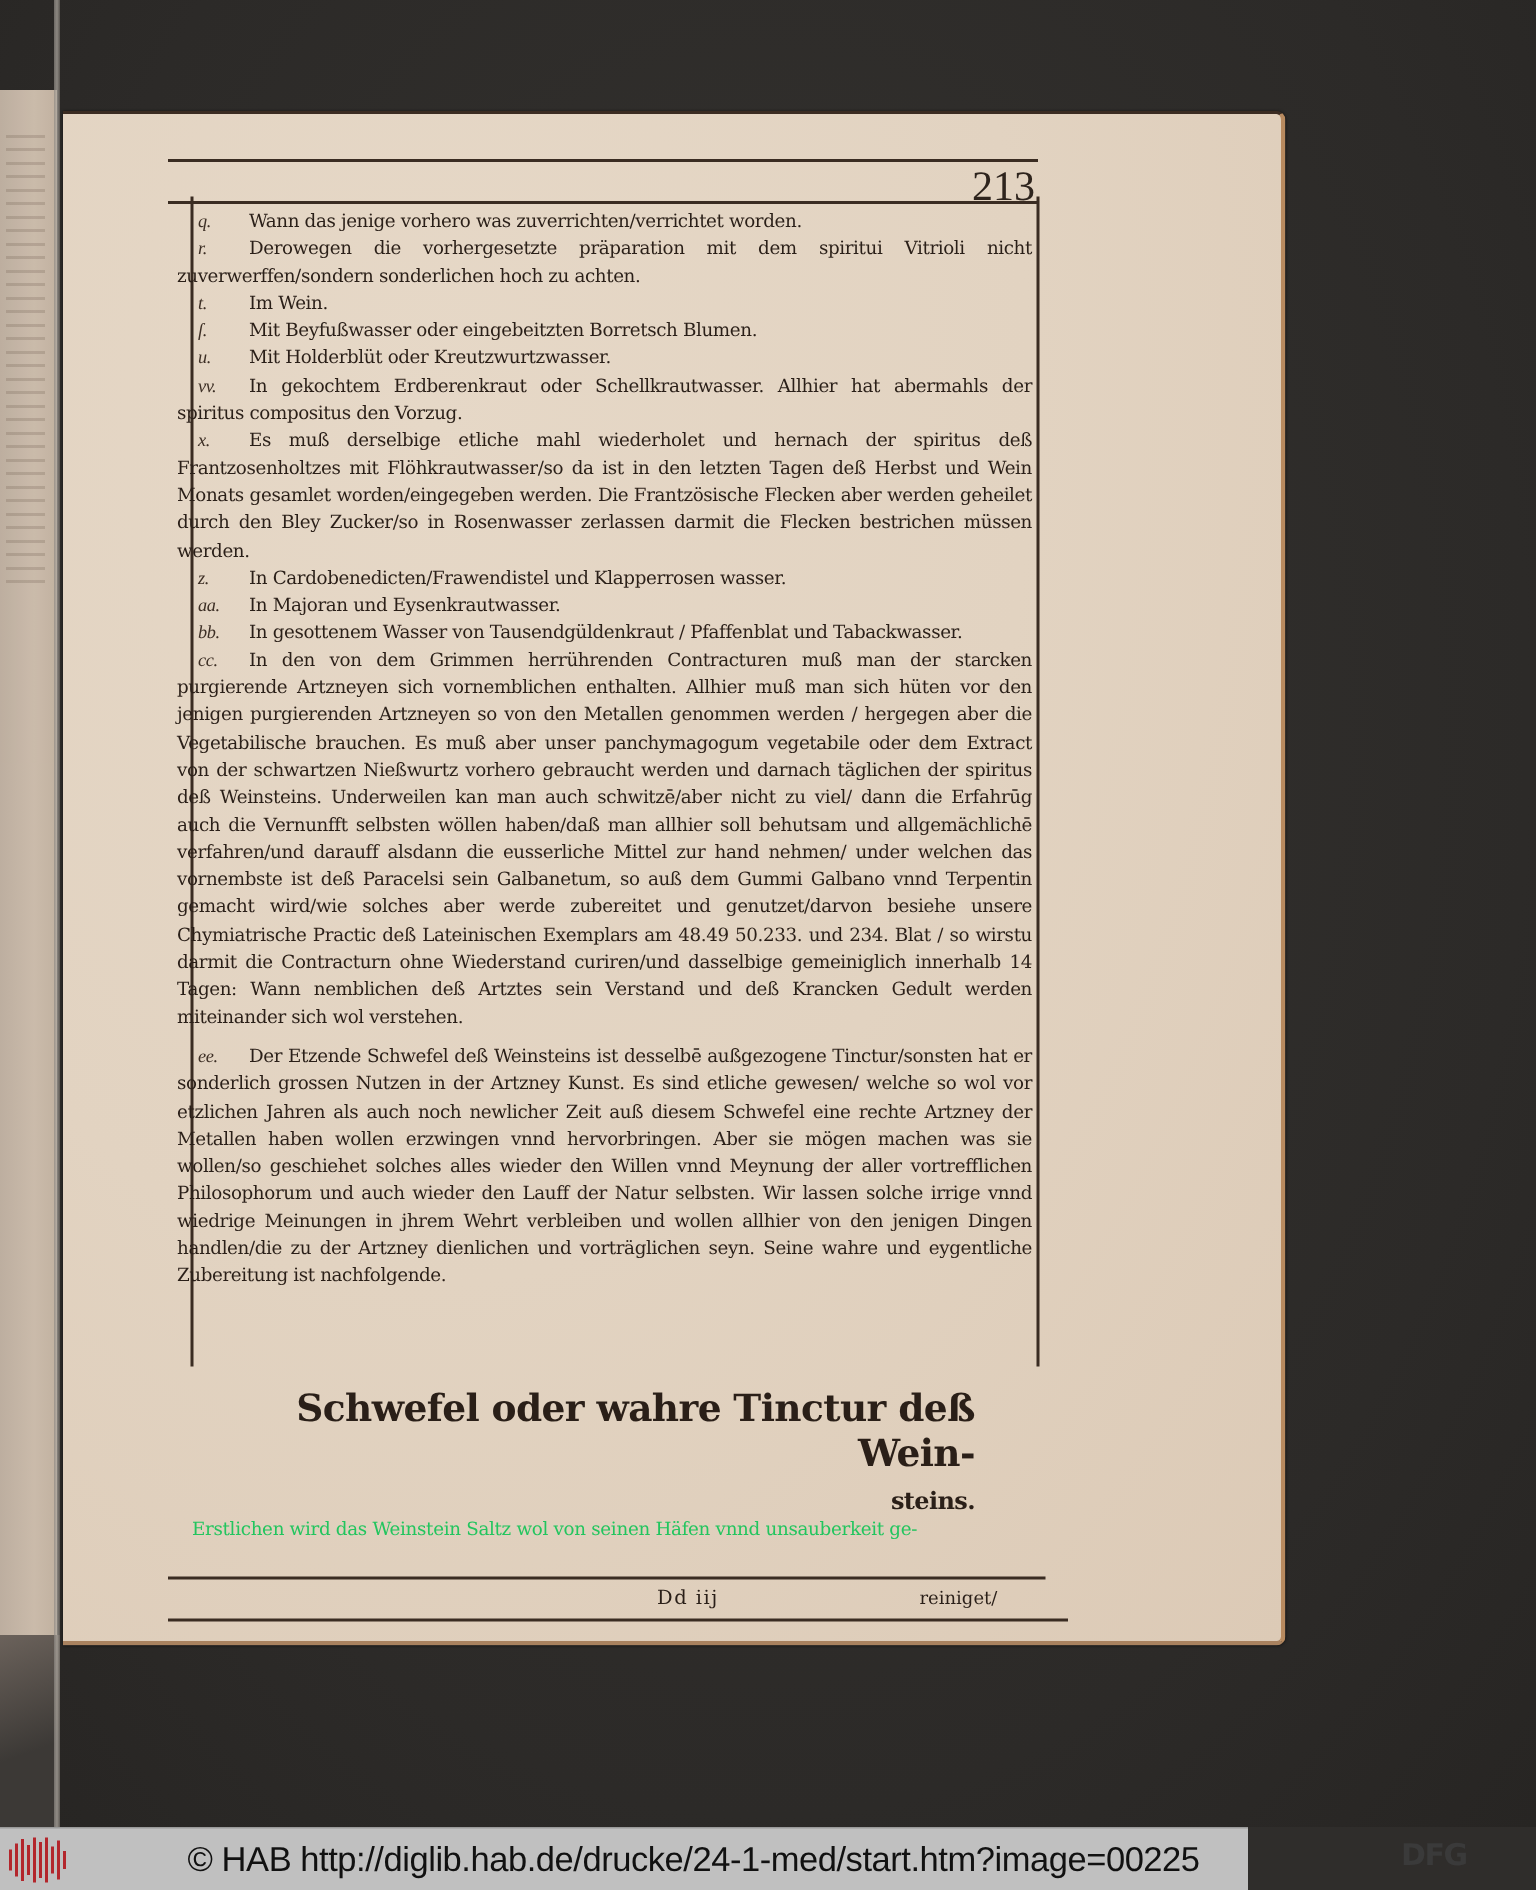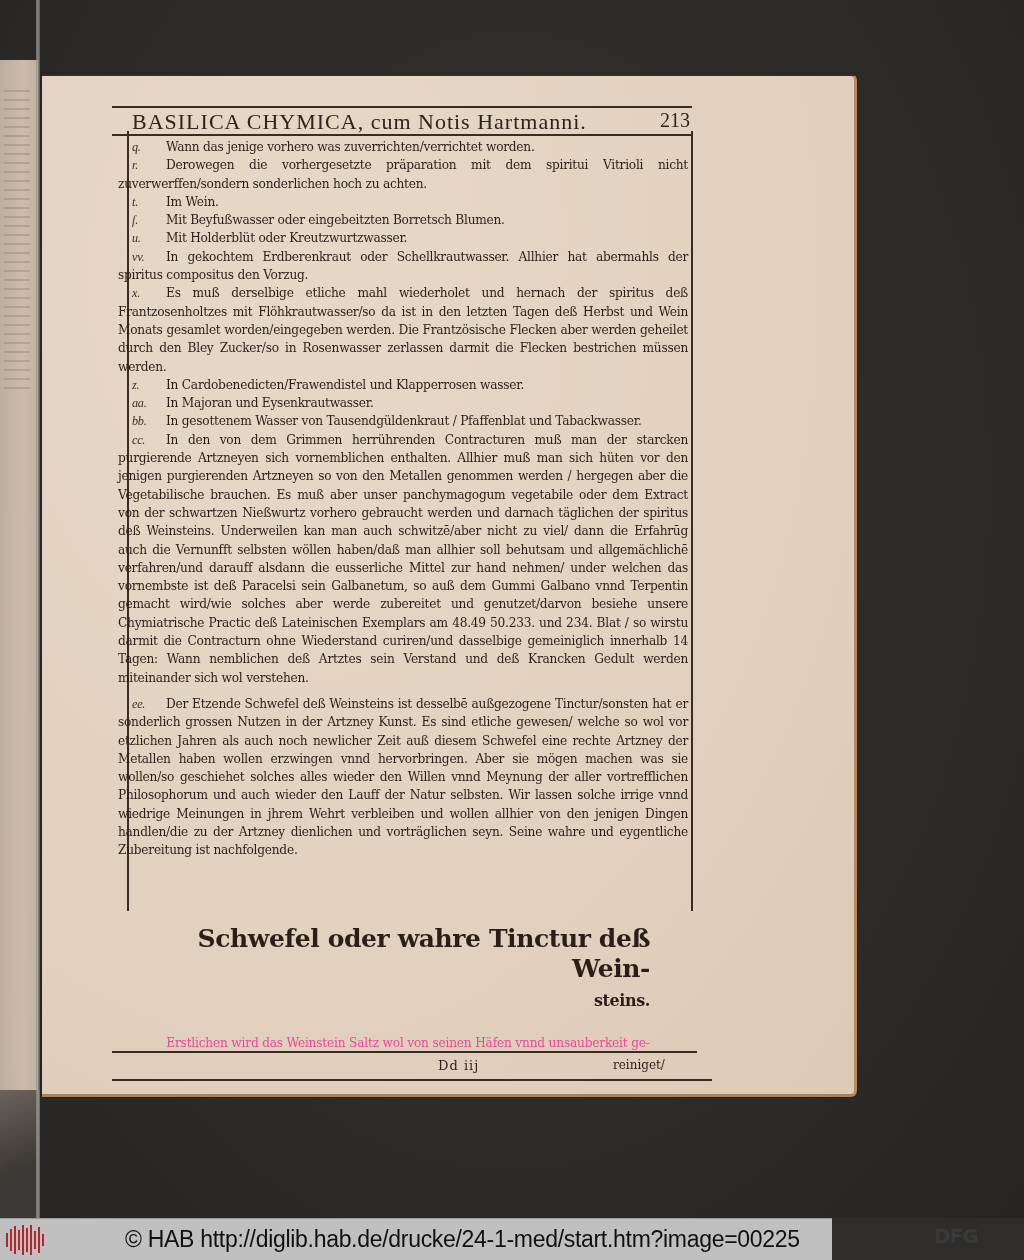--- a/index.html
+++ b/index.html
@@ -56,21 +56,21 @@
     }
     .running-head .title {
       position: absolute; left: 20px; top: 1px;
       font-family: "Liberation Serif", serif;
       font-size: 22px; letter-spacing: 1px; color: #2e241d;
       white-space: nowrap;
     }
     .running-head .pagenum {
       position: absolute; right: 2px; top: 1px;
       font-family: "Liberation Serif", serif;
-      font-size: 20px; color: #2e241d;
+      font-size: 28px; color: #2e241d;
     }
     .body-text {
       position: absolute; left: 118px; top: 138px; width: 570px;
       font-family: "DejaVu Serif", serif;
       font-size: 12.2px; line-height: 18.3px; color: #2a1f18;
       letter-spacing: -0.25px;
     }
     .entry { margin: 0; text-align: justify; }
     .entry .lab {
       font-style: italic; font-family: "Liberation Serif", serif;
@@ -79,22 +79,22 @@
     }
     .gap { height: 4px; }
     .heading {
       position: absolute; left: 150px; top: 924px; width: 500px; text-align: right;
       font-family: "DejaVu Serif", serif; font-weight: bold;
       font-size: 25px; line-height: 30px; color: #2a1f18;
       letter-spacing: -0.4px;
     }
     .heading .l2 { font-size: 16px; display: block; margin-top: 2px; }
     .first-line {
-      position: absolute; left: 128px; top: 1036px; width: 560px;
-      font-size: 12.2px; color: #ec4899; white-space: nowrap; letter-spacing: -0.2px; text-align: center;
+      position: absolute; left: 128px; top: 1012px; width: 560px;
+      font-size: 12.2px; color: #22c55e; white-space: nowrap; letter-spacing: -0.2px;
     }
     .foot-rule {
       position: absolute; left: 112px; top: 1051px; width: 585px; height: 0;
       border-top: 2px solid #3a2c22;
     }
     .foot-rule2 {
       position: absolute; left: 112px; top: 1079px; width: 600px; height: 0;
       border-top: 2px solid #3a2c22;
     }
     .signature {
@@ -131,21 +131,20 @@
 <body>
 
 <div class="scan-bg"></div>
 <div class="left-strip"></div>
 <div class="left-shadow"></div>
 <div class="left-glass"></div>
 
 <div class="page"></div>
 
 <div class="running-head">
-  <span class="title">BASILICA CHYMICA, cum Notis Hartmanni.</span>
   <span class="pagenum">213</span>
 </div>
 
 <div class="text-frame"></div>
 
 <div class="body-text">
   <p class="entry"><span class="lab">q.</span><span>Wann das jenige vorhero was zuverrichten/verrichtet worden.</span></p>
   <p class="entry"><span class="lab">r.</span><span>Derowegen die vorhergesetzte präparation mit dem spiritui Vitrioli nicht zuverwerffen/sondern sonderlichen hoch zu achten.</span></p>
   <p class="entry"><span class="lab">t.</span><span>Im Wein.</span></p>
   <p class="entry"><span class="lab">ſ.</span><span>Mit Beyfußwasser oder eingebeitzten Borretsch Blumen.</span></p>

